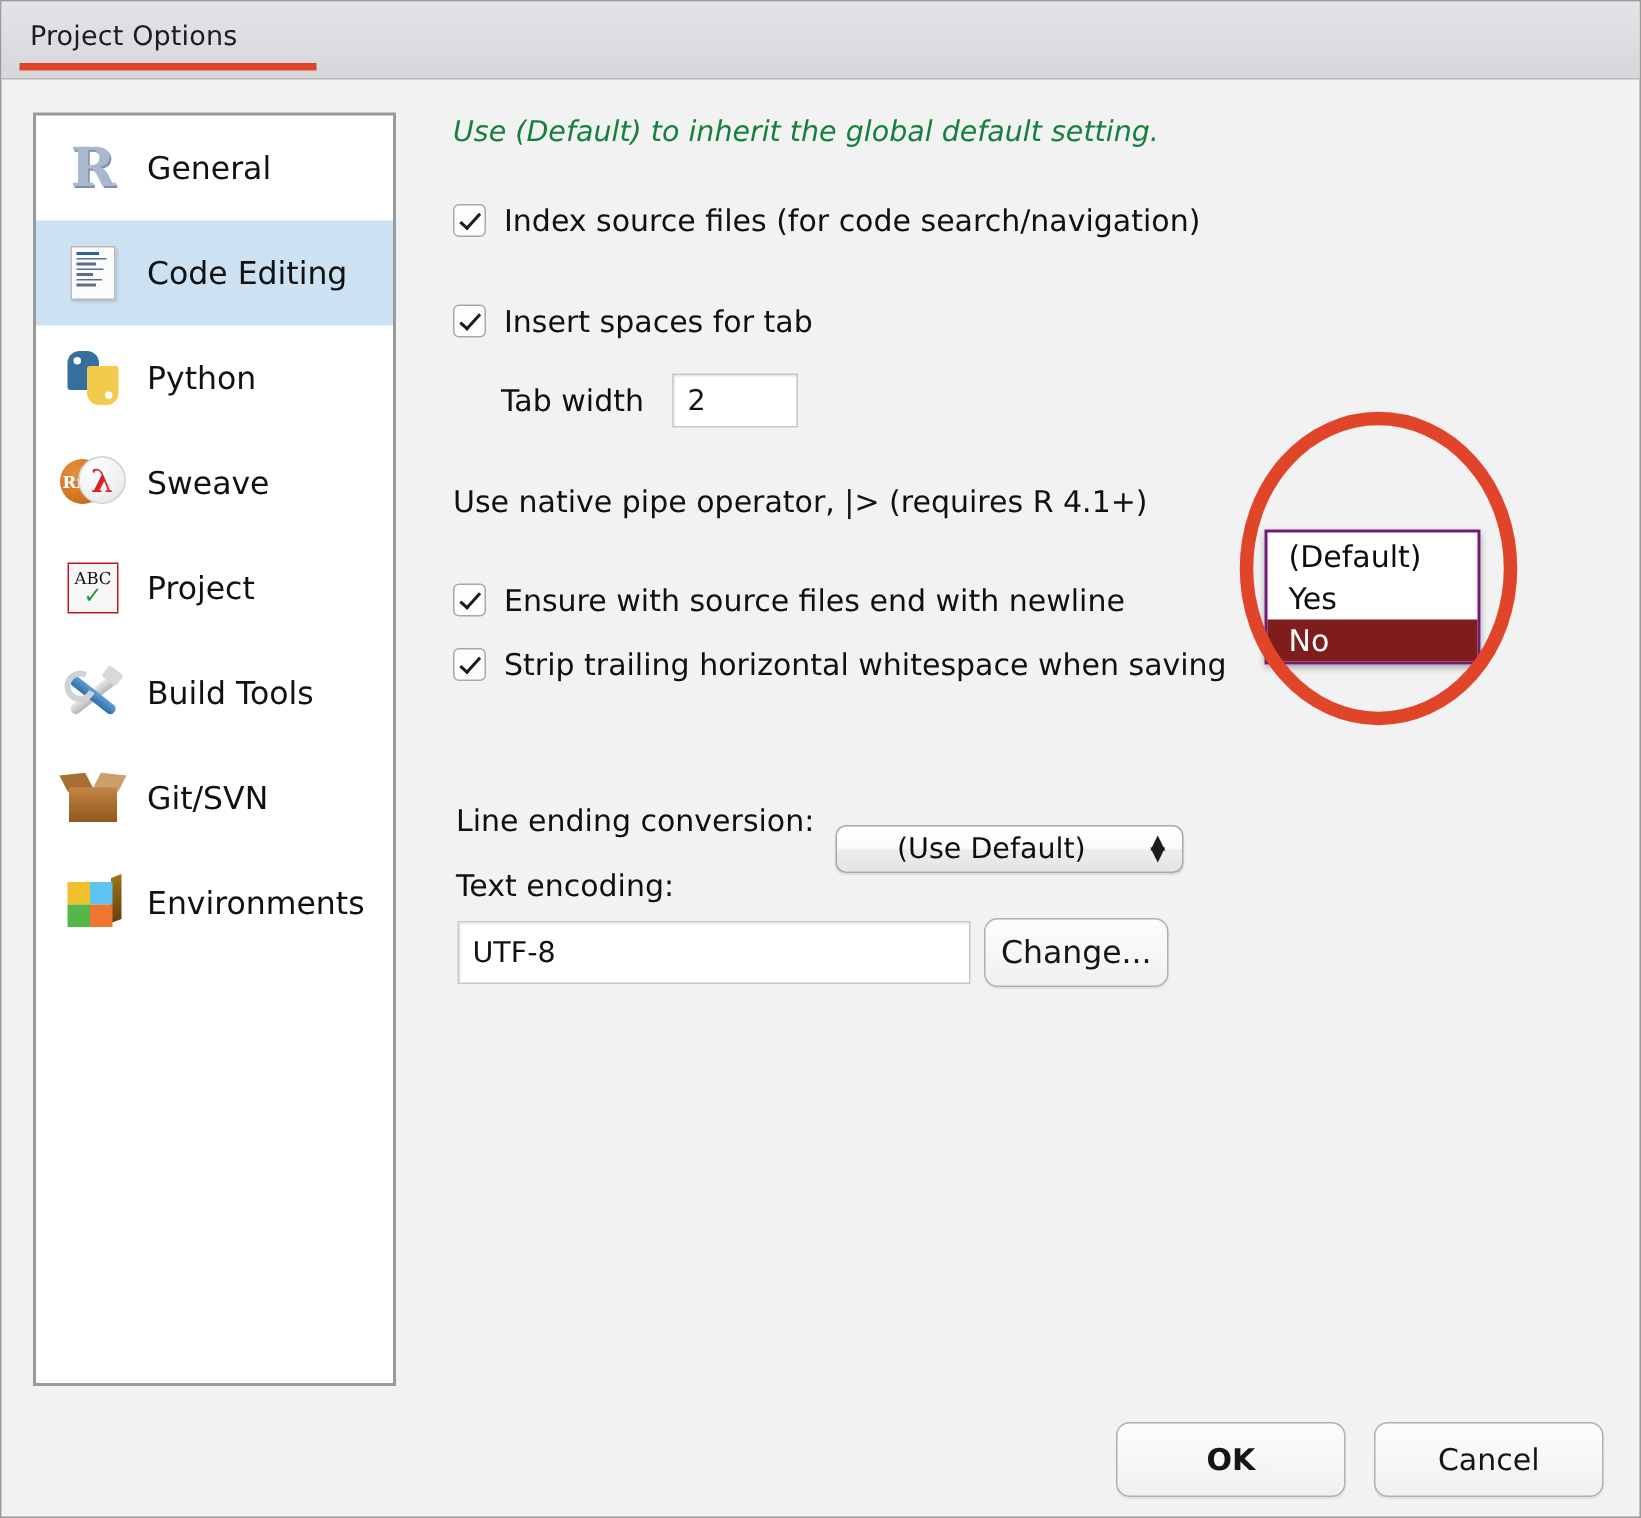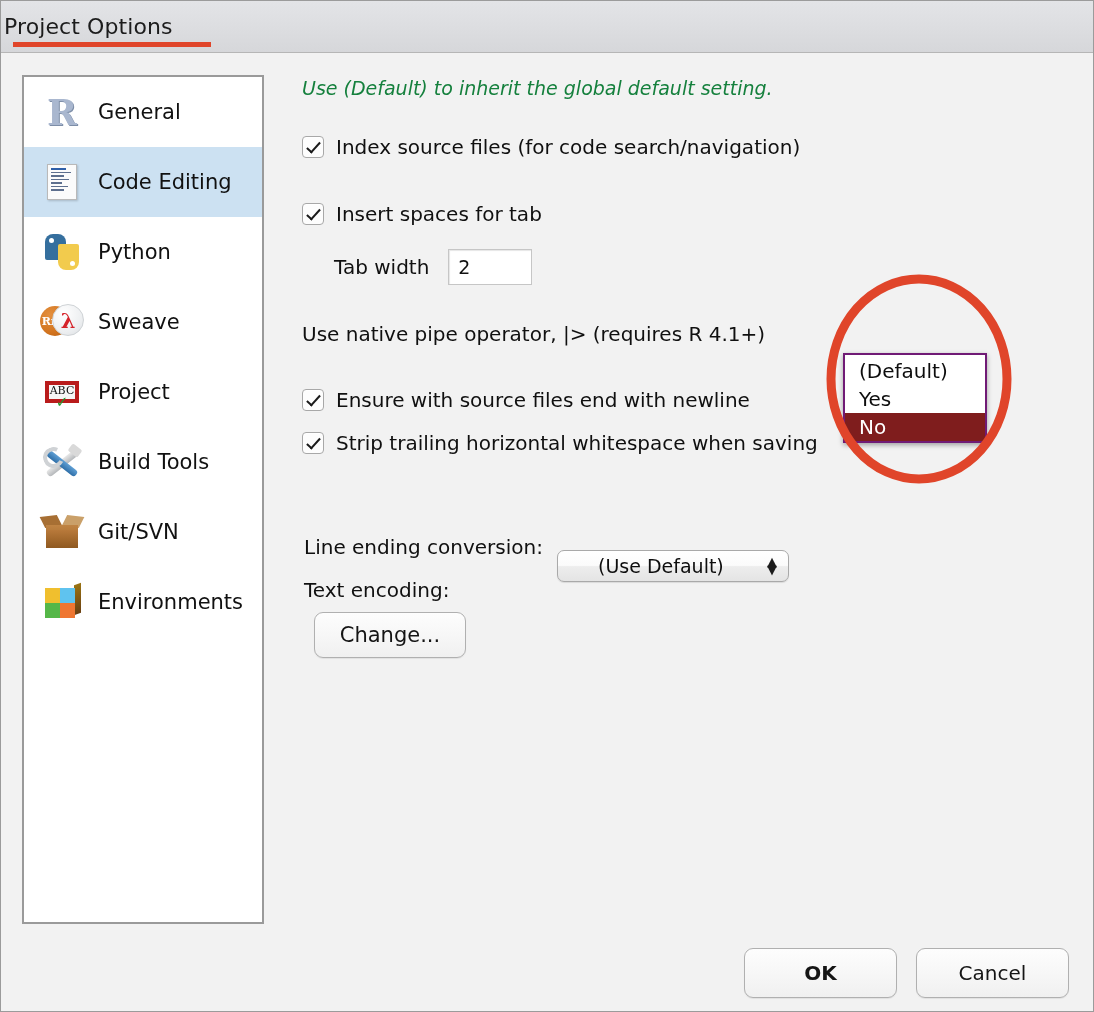--- a/index.html
+++ b/index.html
@@ -30,22 +30,22 @@
     position: absolute;
     left: 0; top: 0;
     width: 1094px;
     height: 52px;
     background: linear-gradient(to bottom, #e3e4e7 0%, #dcdde0 55%, #d6d7da 100%);
     border-bottom: 1px solid #b6b6b6;
     box-sizing: border-box;
   }
   #title-text {
     position: absolute;
-    left: 3px; top: 13px;
-    font-size: 22px;
+    left: 19px; top: 13px;
+    font-size: 18px;
     color: #1c1c1c;
     letter-spacing: .1px;
   }
   #title-underline {
     position: absolute;
     left: 12px; top: 41px;
     width: 198px; height: 5px;
     background: #e0452a;
   }
 
@@ -157,26 +157,26 @@
     position: absolute; right: 0; top: 2px;
     width: 32px; height: 32px; border-radius: 50%;
     background: radial-gradient(circle at 35% 28%, #ffffff 0%, #eceef0 65%, #d9dde0 100%);
     border: 1px solid #cfd3d6;
     box-sizing: border-box;
     display: flex; align-items: center; justify-content: center;
     color: #d5232a; font-family: "DejaVu Serif", "Liberation Serif", serif;
     font-size: 21px; font-weight: bold; line-height: 1;
   }
   .ico-abc {
-    width: 34px; height: 22px;
+    width: 34px; height: 34px;
     background: #f6f6f6;
-    border: 4px solid #b91c1c;
+    border: 1px solid #b91c1c;
     box-sizing: border-box;
     display: flex; flex-direction: column;
-    align-items: center; justify-content: space-between;
+    align-items: center; justify-content: center;
     line-height: 1;
   }
   .ico-abc .t { font-size: 11px; font-family: "DejaVu Serif", "Liberation Serif", serif; color: #111; }
   .ico-abc .k { font-size: 15px; color: #1f9b2f; margin-top: -1px; }
   .ico-tools { position: relative; width: 42px; height: 40px; }
   .ico-tools .wr, .ico-tools .sd {
     position: absolute; left: 3px; top: 18px;
     width: 36px; height: 7px; border-radius: 3px;
     transform-origin: 50% 50%;
   }
@@ -499,21 +499,22 @@
             <span>▼</span>
           </span>
       </span>
     </div>
 
     <div class="row" style="left:11px; top:503px;align-items:flex-end;">
       <span class="plain-label">Text encoding:</span>
     </div>
 
     <div class="row" style="left:12px; top:537px;">
-      <span class="pushbtn" style="width:152px; height:46px; margin-left:9px; font-size:21px;">Change...</span>
+      <span class="textfield" style="width:342px; height:42px;">UTF-8</span>
+      <span class="pushbtn" style="width:123px; height:46px; margin-left:9px; font-size:21px;">Change...</span>
     </div>
 
   </div>
 
   <div id="dropdown-menu">
     <div class="opt">(Default)</div>
     <div class="opt">Yes</div>
     <div class="opt highlight">No</div>
   </div>
 

